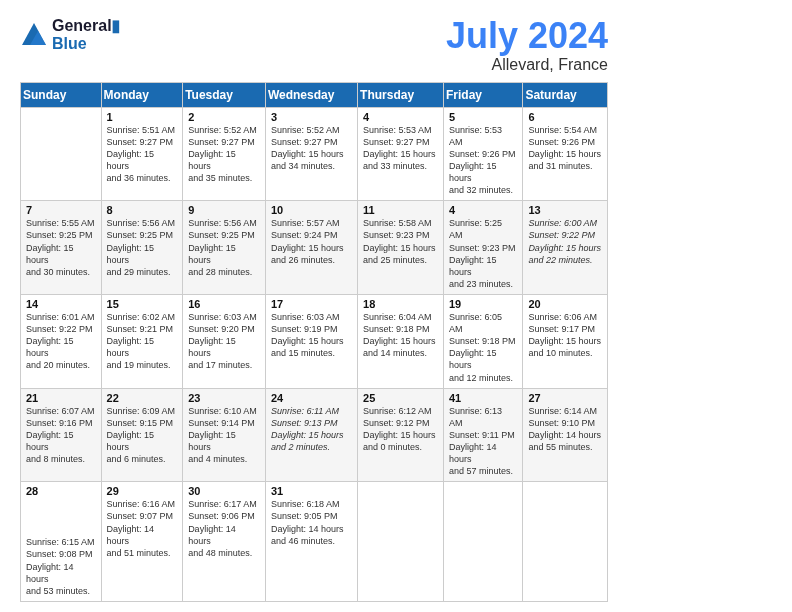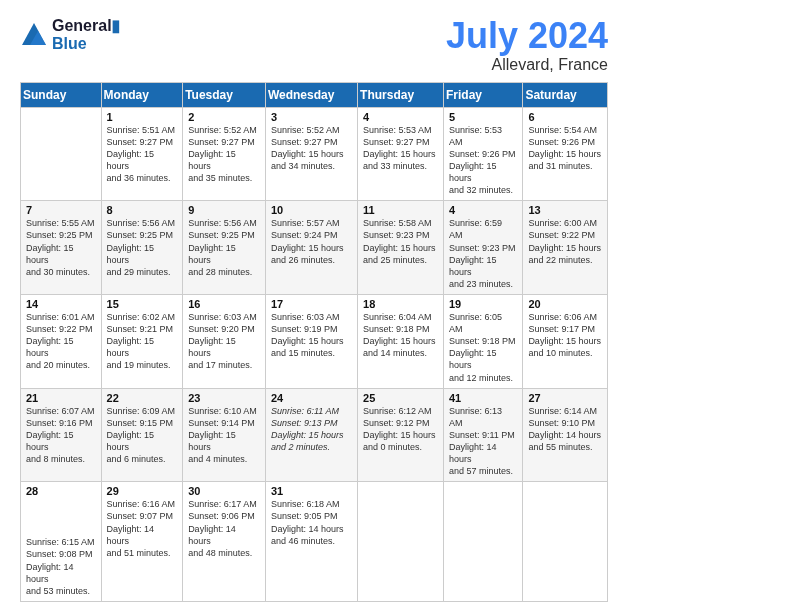--- a/index.html
+++ b/index.html
@@ -194,28 +194,28 @@
           </td>
           <td class="row-shade">
             <span class="day-num">11</span>
             <div class="cell-info" style="white-space: pre-line;">Sunrise: 5:58 AM
 Sunset: 9:23 PM
 Daylight: 15 hours
 and 25 minutes.</div>
           </td>
           <td class="row-shade">
             <span class="day-num">4</span>
-            <div class="cell-info" style="white-space: pre-line;">Sunrise: 6:59 AM
+            <div class="cell-info" style="white-space: pre-line;">Sunrise: 5:25 AM
 Sunset: 9:23 PM
 Daylight: 15 hours
 and 23 minutes.</div>
           </td>
           <td class="row-shade">
             <span class="day-num">13</span>
-            <div class="cell-info" style="white-space: pre-line;">Sunrise: 6:00 AM
+            <div class="cell-info" style="white-space: pre-line; font-style: italic;">Sunrise: 6:00 AM
 Sunset: 9:22 PM
 Daylight: 15 hours
 and 22 minutes.</div>
           </td>
         </tr>
         <tr>
           <td>
             <span class="day-num">14</span>
             <div class="cell-info" style="white-space: pre-line;">Sunrise: 6:01 AM
 Sunset: 9:22 PM

